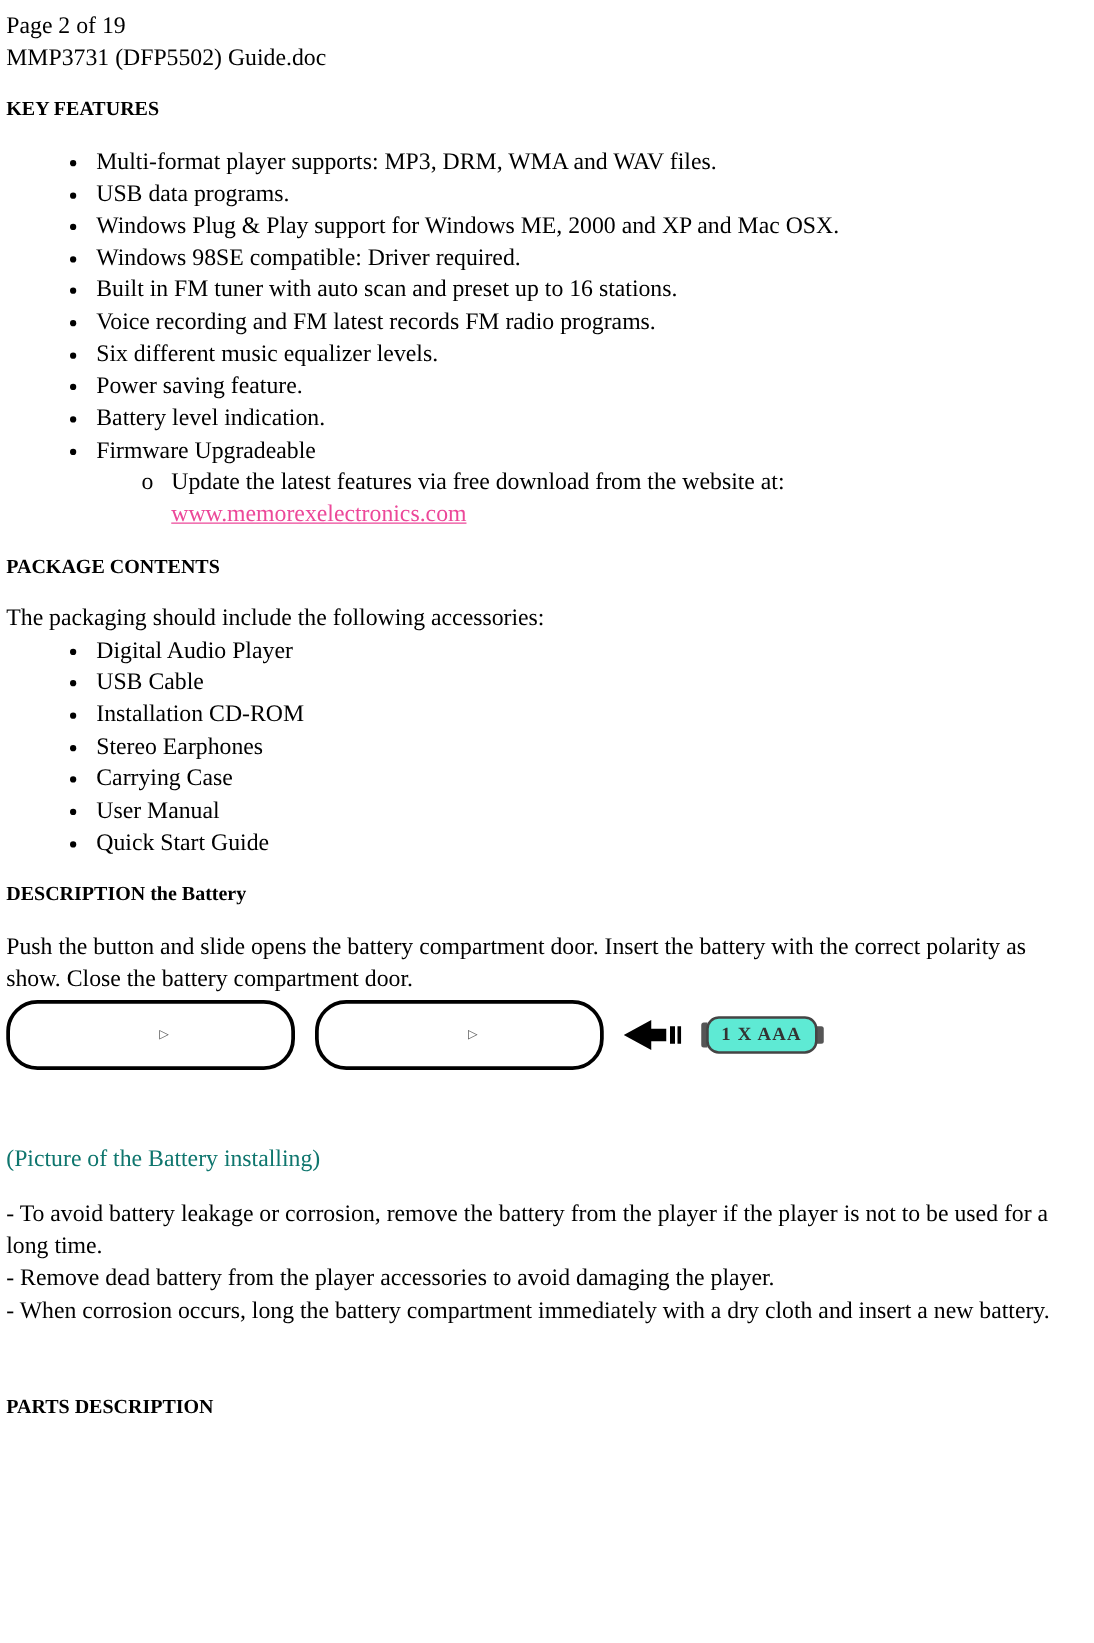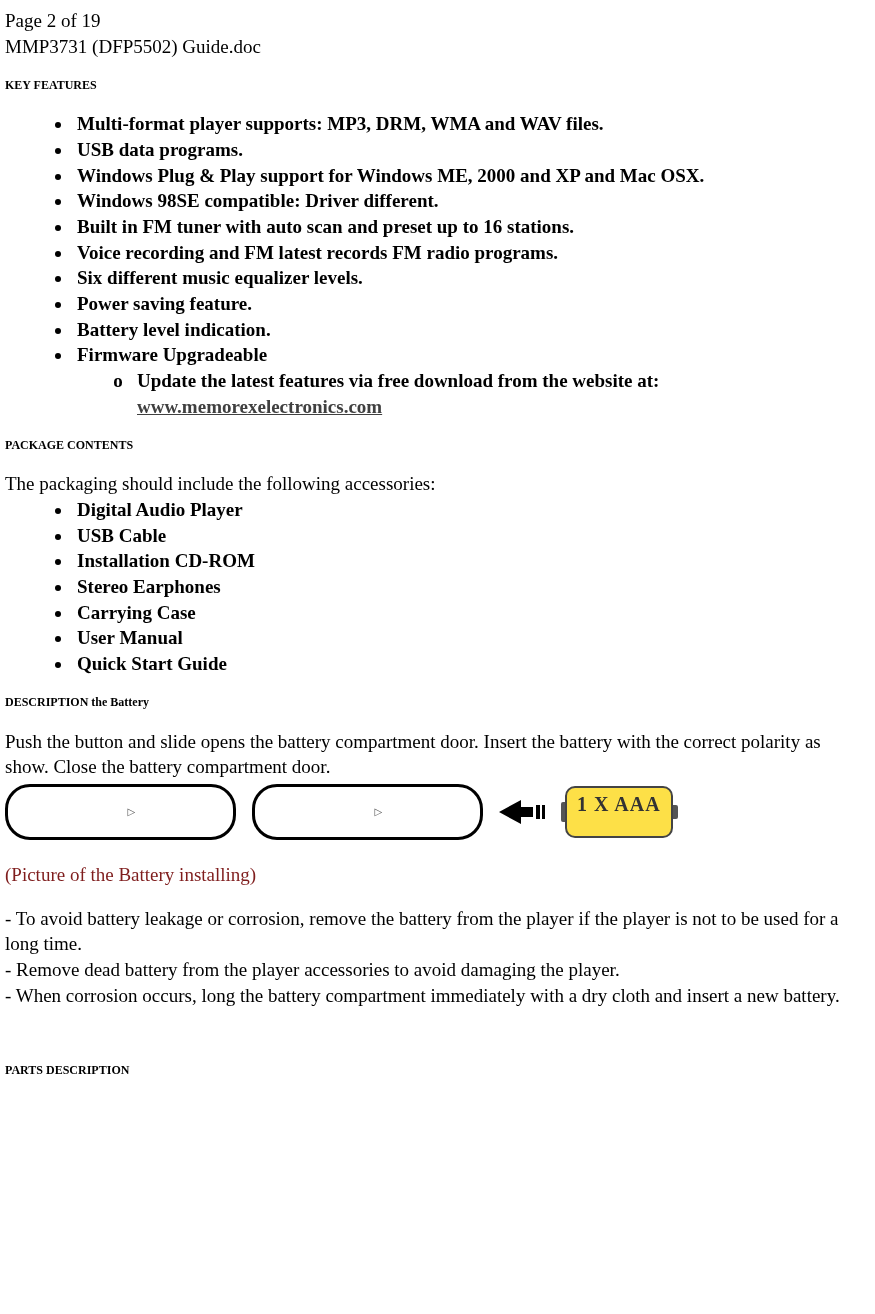--- a/index.html
+++ b/index.html
@@ -9,52 +9,52 @@
       margin: 0;
       padding: 8px 8px 8px 5px;
       color: #000;
       width: 875px;
       box-sizing: border-box;
     }
     .header-line {
       margin: 0;
     }
     h2 {
-      font-size: 12px;
+      font-size: 16px;
       font-weight: bold;
       margin: 18px 0 18px 0;
     }
     ul.bullets {
       list-style-type: disc;
       margin: 0 0 0 0;
       padding-left: 68px;
     }
     ul.bullets > li {
       padding-left: 4px;
       margin: 0;
-      font-weight: bold;
     }
     ul.sub {
       list-style-type: circle;
       margin: 0;
       padding-left: 60px;
     }
     ul.sub > li::marker {
       content: "o   ";
       font-family: "Times New Roman", serif;
     }
     ul.sub > li {
       padding-left: 0;
     }
     .link {
-      color: #404040;
+      color: #ec4899;
       text-decoration: underline;
     }
     .blue-note {
-      color: #7f1d1d;
+      color: #0f766e;
+      margin-top: 37px;
     }
     p {
       margin: 0 0 0 0;
     }
     .para-spacer {
       height: 18px;
     }
     .battery-figure {
       display: flex;
       align-items: center;
@@ -85,26 +85,26 @@
     .arrow-black svg {
       display: block;
     }
     .battery-box {
       display: inline-flex;
       align-items: center;
     }
     .battery-body {
       border: 2px solid #444;
       border-radius: 10px;
-      padding: 3px 10px 18px 10px;
-      font-size: 20px;
+      padding: 3px 10px 3px 10px;
+      font-size: 15px;
       font-weight: bold;
       color: #333;
       letter-spacing: 1px;
-      background: #fde047;
+      background: #5eead4;
       position: relative;
     }
     .battery-tip {
       width: 6px;
       height: 14px;
       background: #555;
       border-radius: 0 2px 2px 0;
       margin-left: -1px;
     }
     .battery-cap-left {
@@ -120,21 +120,21 @@
 
 <p class="header-line">Page 2 of 19</p>
 <p class="header-line">MMP3731 (DFP5502) Guide.doc</p>
 
 <h2>KEY FEATURES</h2>
 
 <ul class="bullets">
   <li>Multi-format player supports:  MP3, DRM, WMA and WAV files.</li>
   <li>USB data programs.</li>
   <li>Windows Plug &amp; Play support for Windows ME, 2000 and XP and Mac OSX.</li>
-  <li>Windows 98SE compatible: Driver different.</li>
+  <li>Windows 98SE compatible: Driver required.</li>
   <li>Built in FM tuner with auto scan and preset up to 16 stations.</li>
   <li>Voice recording and FM latest records FM radio programs.</li>
   <li>Six different music equalizer levels.</li>
   <li>Power saving feature.</li>
   <li>Battery level indication.</li>
   <li>
     <span>Firmware Upgradeable</span>
     <ul class="sub">
       <li>
         <span>Update the latest features via free download from the website at: </span>

